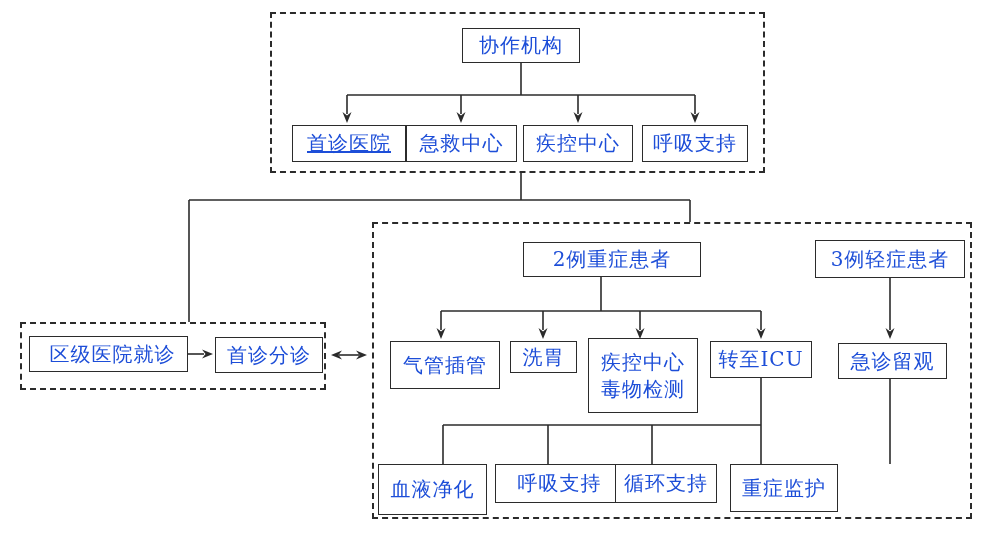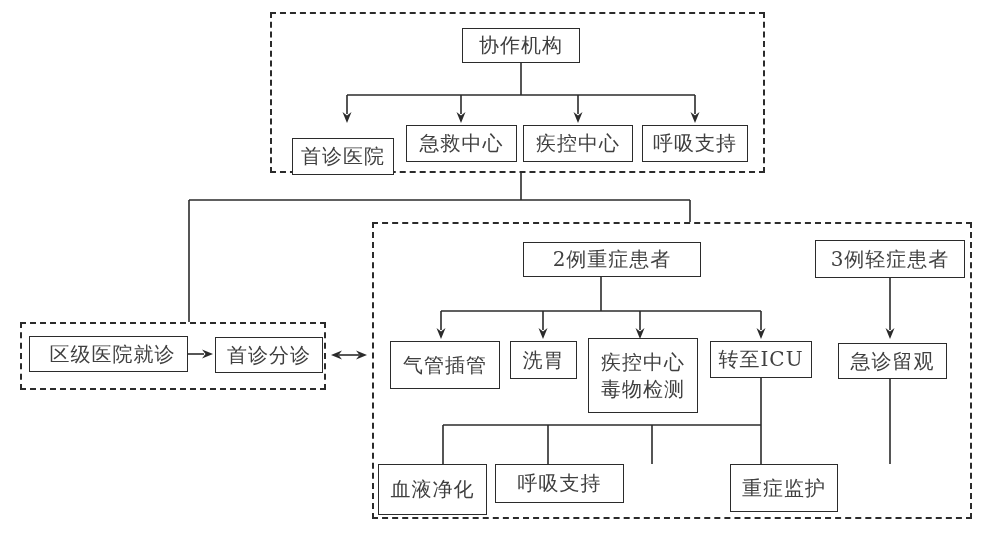--- a/index.html
+++ b/index.html
@@ -1,21 +1,21 @@
 <!DOCTYPE html>
 <html><head>
 <meta charset="utf-8">
 <style>
   html,body{margin:0;padding:0;background:#ffffff;}
   .canvas{
     position:relative;
     width:989px;height:540px;
     background:#ffffff;
     font-family:"DejaVu Serif","Liberation Serif",serif;
-    color:#404040;
+    color:#1d4ed8;
     overflow:hidden;
   }
   .node{
     position:absolute;
     box-sizing:border-box;
     border:1.5px solid #2b2b2b;
     background:#ffffff;
     display:flex;align-items:center;justify-content:center;
     text-align:center;
     font-size:20px;
@@ -85,35 +85,36 @@
     <line x1="761" y1="378" x2="761" y2="464"></line>
     <line x1="443" y1="425" x2="761" y2="425"></line>
     <line x1="443" y1="425" x2="443" y2="464"></line>
     <line x1="548" y1="425" x2="548" y2="464"></line>
     <line x1="652" y1="425" x2="652" y2="464"></line>
 
     <line x1="890" y1="379" x2="890" y2="464"></line>
   </svg>
 
   <div class="node" style="left:462px;top:28px;width:118px;height:35px;">协作机构</div>
-  <div class="node" style="left:292px;top:138px;width:102px;height:37px;">首诊医院</div>
+  <div class="node" style="left:292px;top:125px;width:114px;height:37px;text-decoration:underline;">首诊医院</div>
   <div class="node" style="left:406px;top:125px;width:111px;height:37px;">急救中心</div>
   <div class="node" style="left:523px;top:125px;width:110px;height:37px;">疾控中心</div>
   <div class="node" style="left:642px;top:125px;width:106px;height:37px;">呼吸支持</div>
 
   <div class="node" style="left:29px;top:336px;width:159px;height:36px;padding-left:8px;">区级医院就诊</div>
   <div class="node" style="left:215px;top:337px;width:108px;height:36px;">首诊分诊</div>
 
   <div class="node" style="left:523px;top:242px;width:178px;height:35px;">2例重症患者</div>
   <div class="node" style="left:815px;top:240px;width:150px;height:38px;">3例轻症患者</div>
 
   <div class="node" style="left:390px;top:341px;width:110px;height:48px;">气管插管</div>
-  <div class="node" style="left:510px;top:341px;width:67px;height:38px;">洗胃</div>
+  <div class="node" style="left:510px;top:341px;width:67px;height:32px;">洗胃</div>
   <div class="node" style="left:588px;top:338px;width:110px;height:75px;">疾控中心
 毒物检测</div>
   <div class="node" style="left:710px;top:341px;width:102px;height:37px;">转至ICU</div>
   <div class="node" style="left:838px;top:343px;width:109px;height:36px;">急诊留观</div>
 
   <div class="node" style="left:378px;top:464px;width:109px;height:51px;">血液净化</div>
   <div class="node" style="left:495px;top:464px;width:129px;height:39px;">呼吸支持</div>
+  <div class="node" style="left:615px;top:464px;width:102px;height:39px;">循环支持</div>
   <div class="node" style="left:730px;top:464px;width:108px;height:48px;">重症监护</div>
 
 </div>
 
 </body></html>

